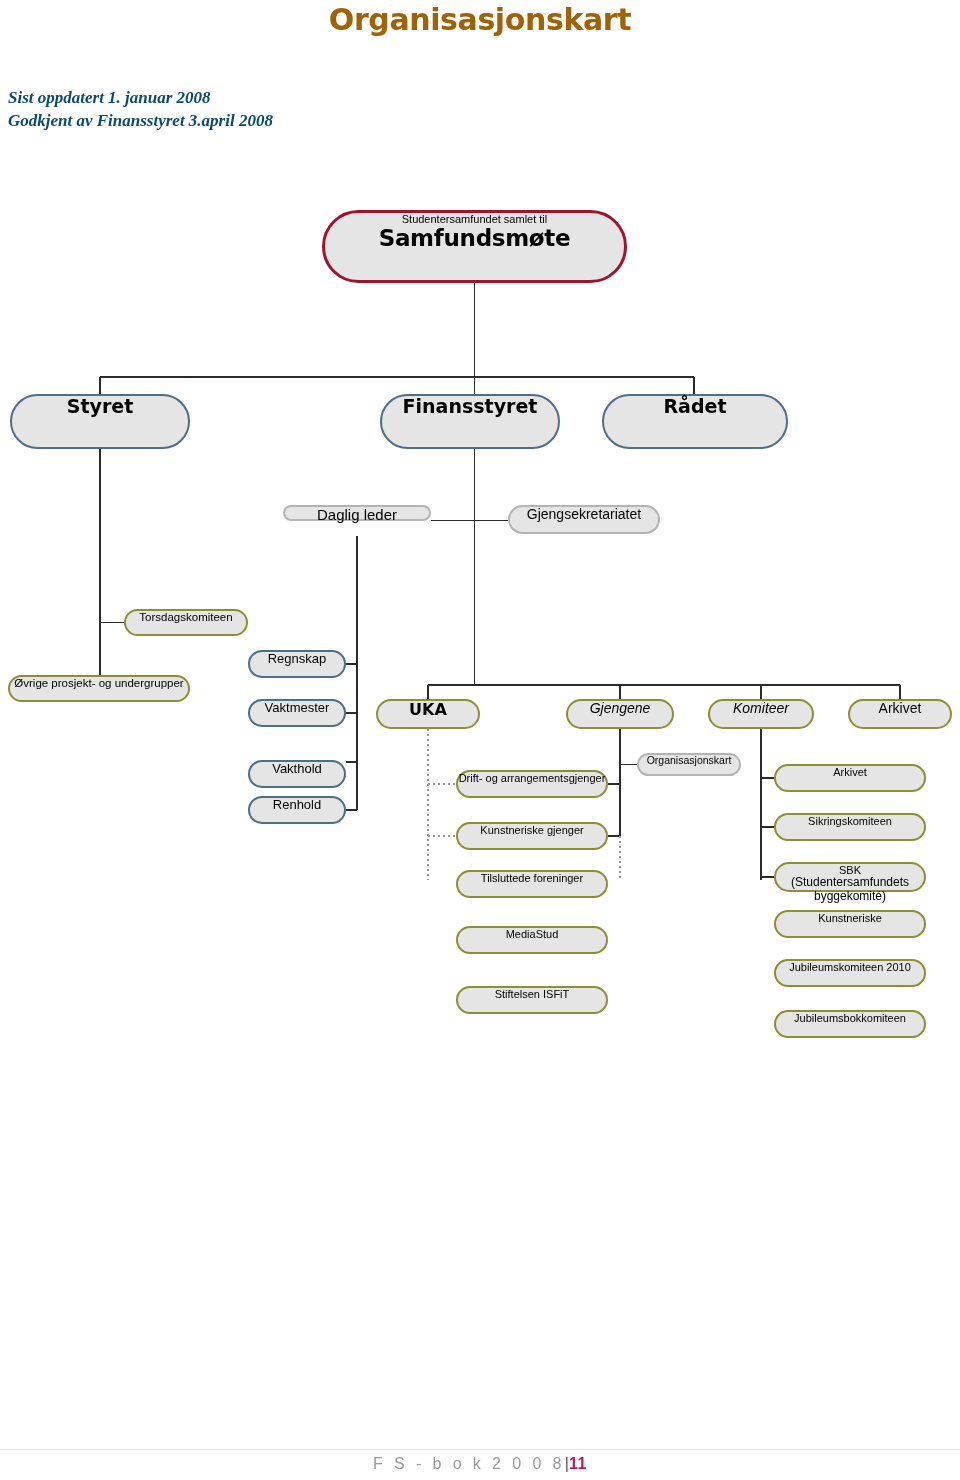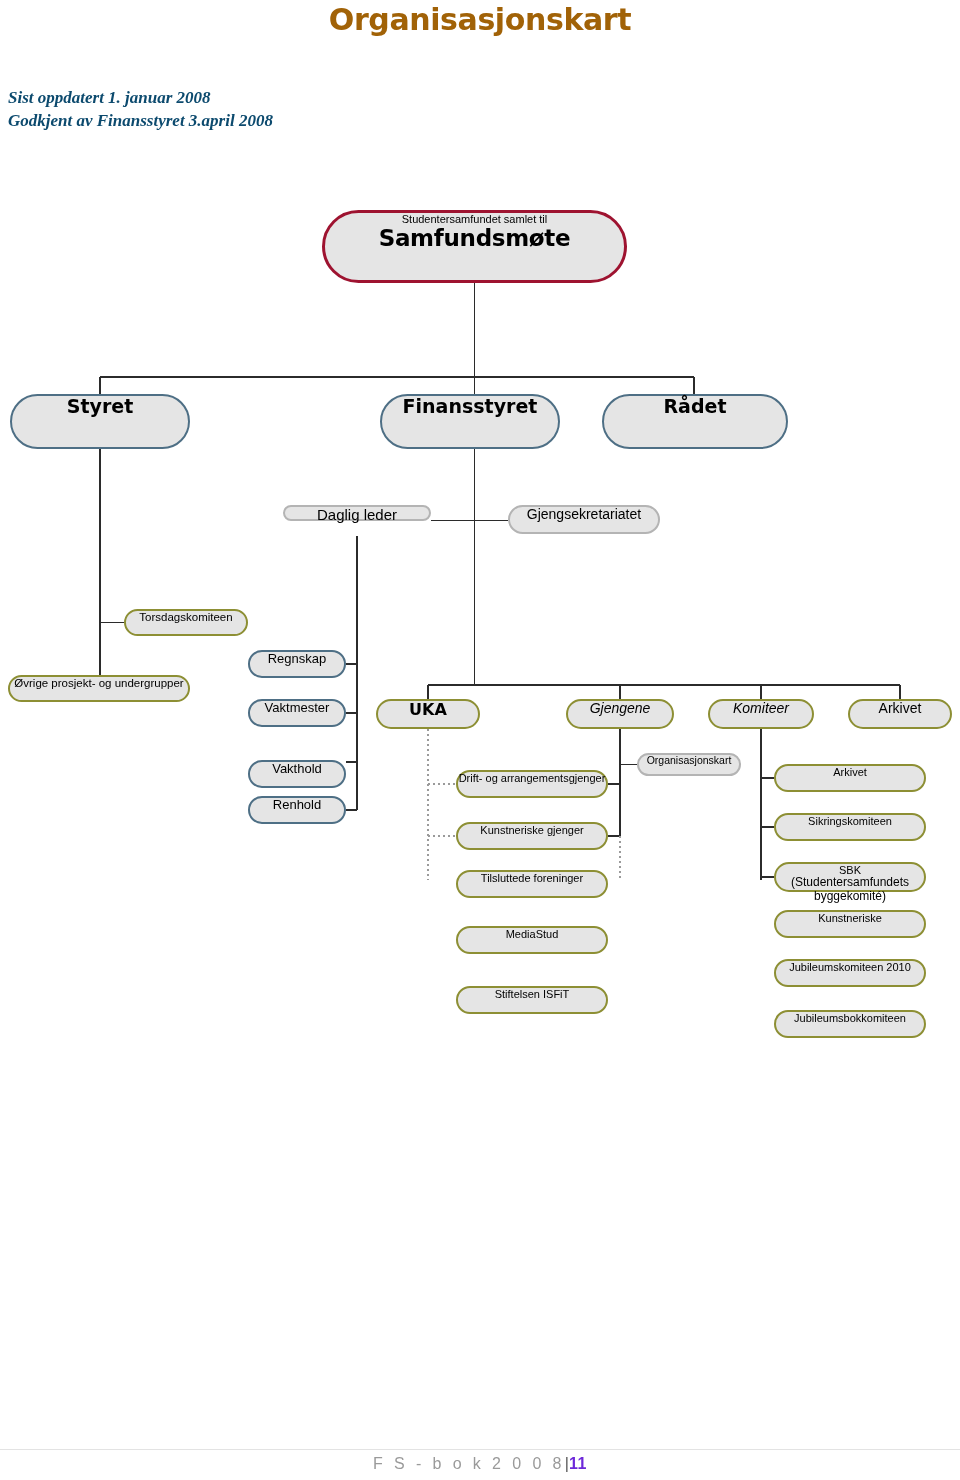--- a/index.html
+++ b/index.html
@@ -58,21 +58,21 @@
     top: 1455px;
     width: 960px;
     text-align: center;
     font-family: "Liberation Sans", sans-serif;
     font-size: 16px;
     letter-spacing: 3.4px;
     color: #9a9a9a;
     white-space: nowrap;
   }
   #footer-text .pagenum {
-    color: #6d28d9;
+    color: #be185d;
     font-weight: bold;
     letter-spacing: 0.5px;
   }
   #footer-text .bar {
     color: #555555;
     letter-spacing: 0;
   }
 
   
   #chart {

